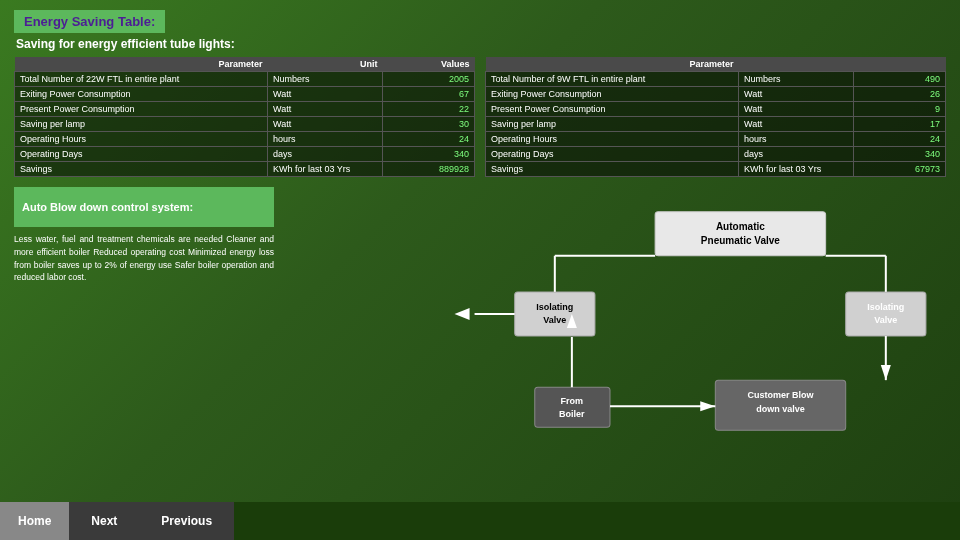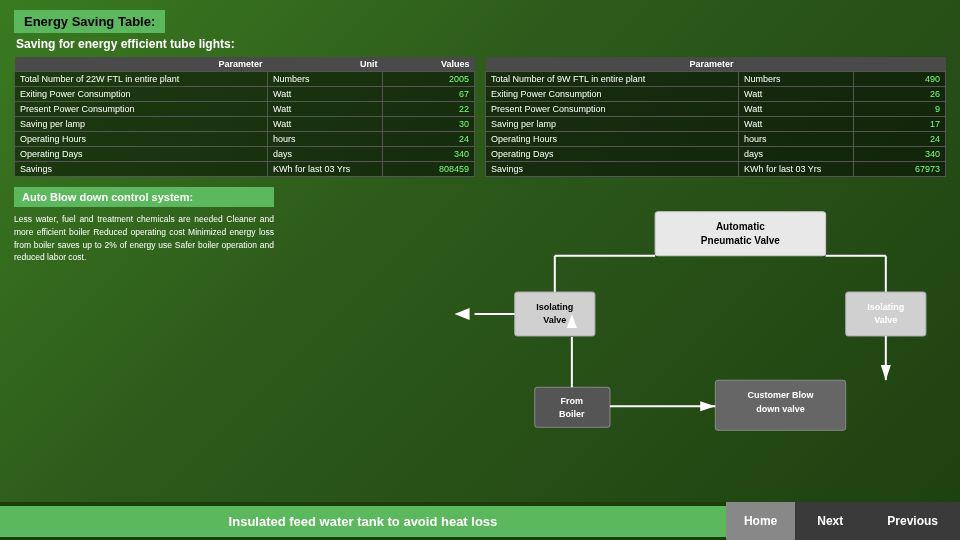--- a/index.html
+++ b/index.html
@@ -16,21 +16,21 @@
       width: 960px;
       height: 540px;
       background: linear-gradient(135deg, #3a7a20 0%, #2d5a1b 40%, #1e4010 100%);
       position: relative;
       padding: 10px 14px;
     }
 
     
     .energy-saving-title {
       background: #5cb85c;
-      color: #000000;
+      color: #4c1d95;
       font-size: 13px;
       font-weight: bold;
       padding: 4px 10px;
       display: inline-block;
       margin-bottom: 4px;
     }
 
     .subtitle {
       color: #fff;
       font-size: 12px;
@@ -87,21 +87,21 @@
     .left-panel {
       width: 260px;
       flex-shrink: 0;
     }
 
     .auto-blow-title {
       background: #5cb85c;
       color: #fff;
       font-size: 11px;
       font-weight: bold;
-      padding: 4px 8px;
+      padding: 14px 8px;
       margin-bottom: 6px;
     }
 
     .auto-blow-text {
       color: #fff;
       font-size: 8.5px;
       line-height: 1.5;
       margin-bottom: 8px;
       text-align: justify;
     }
@@ -213,21 +213,21 @@
             <td class="right-val">24</td>
           </tr>
           <tr>
             <td>Operating Days</td>
             <td>days</td>
             <td class="right-val">340</td>
           </tr>
           <tr>
             <td>Savings</td>
             <td>KWh for last 03 Yrs</td>
-            <td class="right-val">808459</td>
+            <td class="right-val">889928</td>
           </tr>
         </tbody>
     </table>
 
     <table class="energy-table">
       <thead>
         <tr>
           <th class="param-col">Parameter</th>
           <th class="unit-col"></th>
           <th class="val-col"></th>
@@ -324,21 +324,20 @@
 
         <line x1="325" y1="204" x2="430" y2="204" stroke="#fff" stroke-width="2"></line>
         <polygon points="430,204 415,199 415,209" fill="#fff"></polygon>
       </svg>
     </div>
 
   </div>
 
   
   <div class="bottom-bar">
-    <div class="insulated-label">Insulated feed water tank to avoid heat loss</div>
     <div class="nav-buttons">
       <button class="home-btn">Home</button>
       <button class="nav-btn">Next</button>
       <button class="nav-btn">Previous</button>
     </div>
   </div>
 
 </div>
 
 </body></html>

